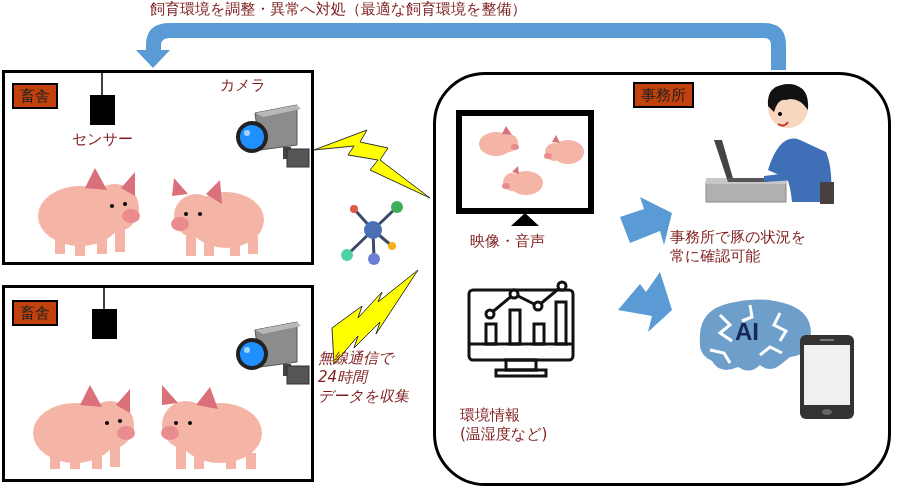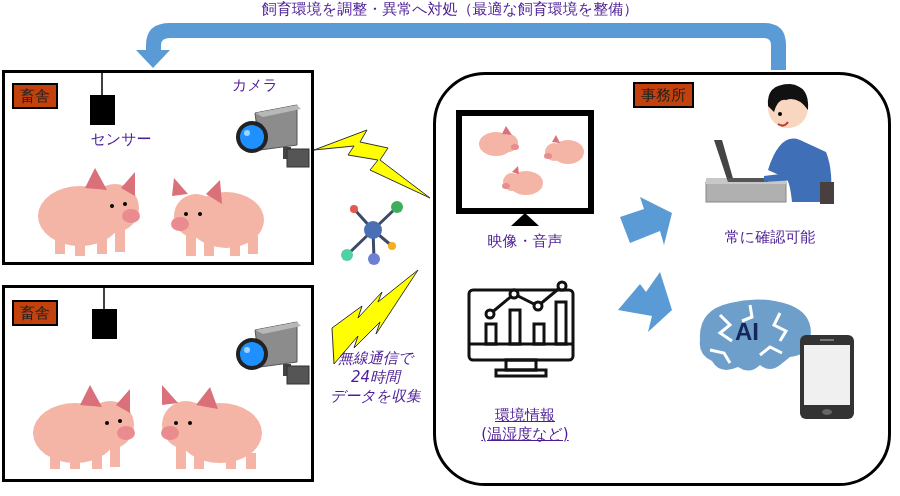--- a/index.html
+++ b/index.html
@@ -1,19 +1,19 @@
 <!DOCTYPE html>
 <html><head>
 <meta charset="utf-8">
 <style>
   html, body { margin:0; padding:0; background:#fff; }
   body { width:900px; height:496px; position:relative; overflow:hidden;
          font-family:"DejaVu Sans", sans-serif; color:#222; }
   .abs { position:absolute; }
-  .txt { font-size:15px; line-height:19px; text-align:center; white-space:nowrap; color:#4c1d95; }
+  .txt { font-size:15px; line-height:19px; text-align:left; white-space:nowrap; color:#7f1d1d; }
   .barn { position:absolute; border:3px solid #000; background:#fff; box-sizing:border-box; }
   .label-box { position:absolute; border:2px solid #000; background:#c2410c; font-size:15px; padding:2px 6px; line-height:18px; }
   .office { position:absolute; left:433px; top:72px; width:458px; height:414px; border:3px solid #000; border-radius:52px; box-sizing:border-box; background:#fff; }
   svg { position:absolute; overflow:visible; }
 </style>
 </head>
 <body>
 
 <div class="abs txt" style="left:150px; top:0px; width:600px;">飼育環境を調整・異常へ対処（最適な飼育環境を整備）</div>
 
@@ -21,21 +21,21 @@
   <path d="M786,70 L786,45 Q786,23 764,23 L170,23 Q146,23 146,45 L146,50 L136,50 L153,68 L170,50 L161,50 L161,45 Q161,38 170,38 L764,38 Q771,38 771,45 L771,70 Z" fill="#5b9bd5"></path>
 </svg>
 
 <div class="barn" style="left:2px; top:70px; width:312px; height:195px;">
   <div class="label-box" style="left:7px; top:10px;">畜舎</div>
 </div>
 <svg style="left:88px;top:70px;" width="30" height="50">
   <line x1="14" y1="0" x2="14" y2="25" stroke="#000" stroke-width="1.5"></line>
   <rect x="2" y="25" width="25" height="30" fill="#000"></rect>
 </svg>
-<div class="abs txt" style="left:86px; top:130px; width:70px;">センサー</div>
+<div class="abs txt" style="left:72px; top:130px; width:70px;">センサー</div>
 <div class="abs txt" style="left:220px; top:76px; width:70px;">カメラ</div>
 
 <svg style="left:235px;top:105px;" width="75" height="70">
   <polygon points="20,8 62,0 62,40 25,45" fill="#8c8c8c" stroke="#555"></polygon>
   <polygon points="20,8 62,0 66,4 28,12" fill="#b8b8b8"></polygon>
   <ellipse cx="17" cy="32" rx="16" ry="16" fill="#222"></ellipse>
   <ellipse cx="17" cy="32" rx="12" ry="12" fill="#1e90ff"></ellipse>
   <circle cx="12" cy="28" r="3" fill="#9fd4ff"></circle>
   <rect x="48" y="42" width="8" height="12" fill="#444"></rect>
   <rect x="52" y="44" width="22" height="18" fill="#555" stroke="#333"></rect>
@@ -179,21 +179,21 @@
     <rect x="90" y="20" width="10" height="42"></rect>
     <polyline points="24,32 48,12 72,24 96,4"></polyline>
   </g>
   <g fill="#fff" stroke="#111" stroke-width="3">
     <circle cx="24" cy="32" r="4"></circle>
       <circle cx="48" cy="12" r="4"></circle>
       <circle cx="72" cy="24" r="4"></circle>
       <circle cx="96" cy="4" r="4"></circle>
   </g>
 </svg>
-<div class="abs txt" style="left:460px; top:406px; width:130px;text-decoration:underline;">
+<div class="abs txt" style="left:460px; top:406px; width:130px;">
   <div>環境情報</div>
   <div>(温湿度など)</div>
 </div>
 
 <svg style="left:608px;top:195px;" width="70" height="60">
   <polygon points="12,22 36,14 32,2 64,18 56,50 52,36 22,48" fill="#5b9bd5"></polygon>
 </svg>
 <svg style="left:608px;top:270px;" width="70" height="70">
   <polygon points="10,40 32,14 38,22 52,2 64,40 40,62 44,46" fill="#5b9bd5"></polygon>
 </svg>
@@ -205,20 +205,21 @@
   <rect x="28" y="96" width="40" height="4" fill="#555"></rect>
   <path d="M68,88 Q80,50 100,58 L126,70 Q134,90 130,120 L92,120 Q90,100 86,96 Z" fill="#3f6fb6"></path>
   <rect x="120" y="100" width="14" height="22" fill="#4a3f3f"></rect>
   <path d="M64,94 L96,90 L96,98 L64,100 Z" fill="#3f6fb6"></path>
   <circle cx="88" cy="26" r="20" fill="#f8d6bf"></circle>
   <path d="M68,24 Q66,2 90,2 Q110,4 108,28 Q98,14 86,18 Q78,16 74,30 Z" fill="#111"></path>
   <circle cx="80" cy="32" r="2" fill="#000"></circle>
   <path d="M78,42 Q84,46 88,40" stroke="#c0392b" stroke-width="2" fill="none"></path>
 </svg>
 <div class="abs txt" style="left:670px; top:228px; width:200px;">
+  <div>事務所で豚の状況を</div>
   <div>常に確認可能</div>
 </div>
 
 <svg style="left:690px;top:295px;" width="130" height="90">
   <path d="M10,45 Q8,15 40,8 Q70,0 100,10 Q125,20 120,45 Q118,60 100,62 L90,70 Q80,78 70,70 Q60,80 48,72 Q30,80 22,66 Q8,60 10,45 Z" fill="#6e9fcb"></path>
   <g stroke="#fff" stroke-width="3" fill="none">
     <polyline points="30,20 40,30 30,38 42,46"></polyline>
     <polyline points="60,10 62,22 52,26"></polyline>
     <polyline points="90,18 84,30 96,36 90,46"></polyline>
     <polyline points="20,55 34,58 40,68"></polyline>

